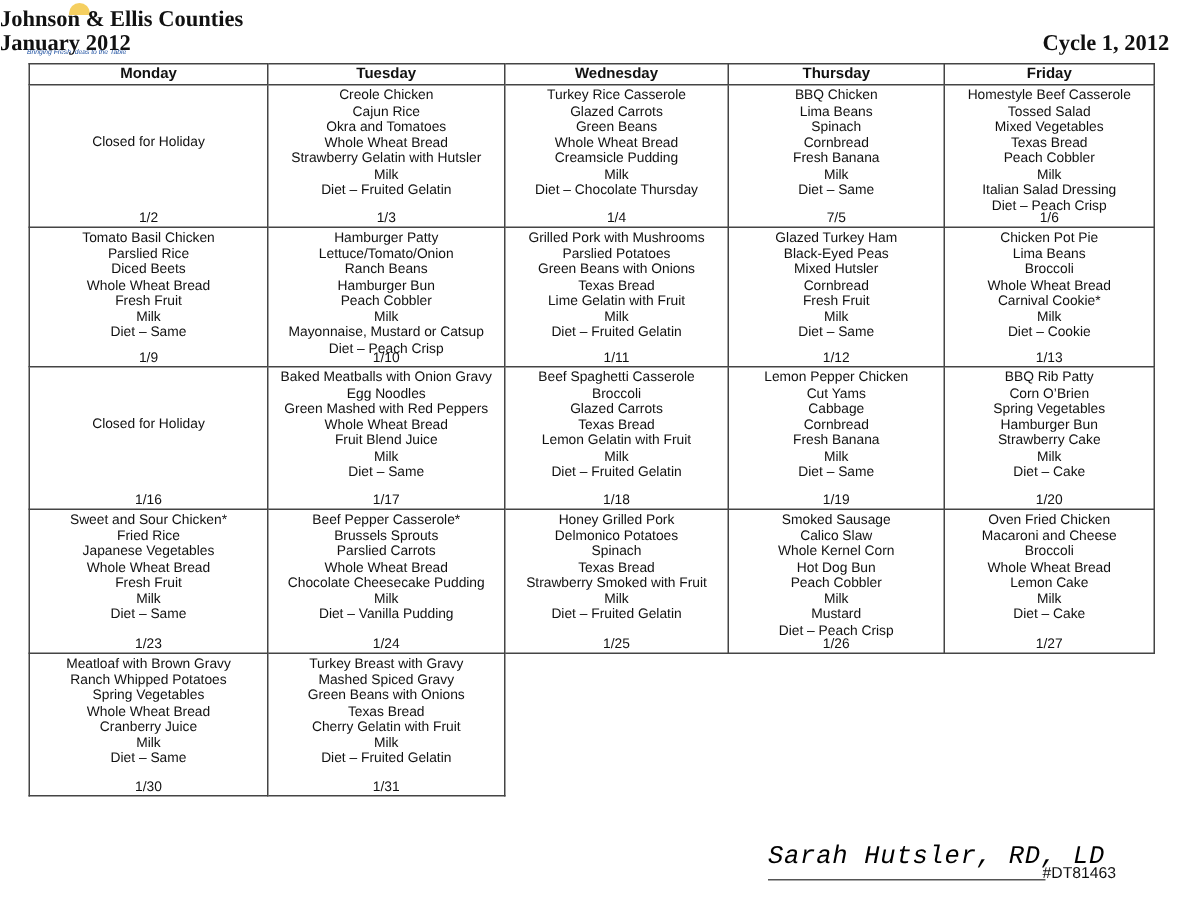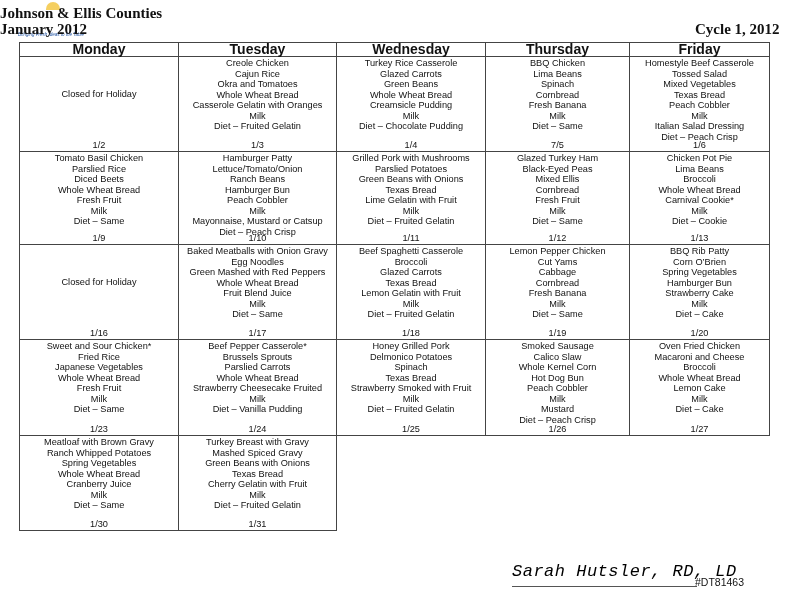--- a/index.html
+++ b/index.html
@@ -7,21 +7,21 @@
   .logo { position:absolute; left:12px; top:2px; width:108px; height:38px; }
   .logo .word { position:absolute; left:10px; top:3px; font-family:"Liberation Serif", serif; font-style:italic; font-weight:bold; font-size:30px; color:#1c4fa0; letter-spacing:-1px; }
   .logo .tag { position:absolute; left:6px; top:30px; font-size:4.5px; color:#1c4fa0; font-style:italic; white-space:nowrap; }
   .logo .sun { position:absolute; left:34px; top:0px; width:14px; height:8px; border-radius:14px 14px 0 0; background:#f3c744; opacity:.85; }
   .title { position:absolute; left:0; width:800px; text-align:left; font-family:"Liberation Serif", serif; font-weight:bold; font-size:15px; }
   .title1 { top:5px; }
   .title2 { top:21px; }
   .cycle { position:absolute; left:651px; top:21px; font-family:"Liberation Serif", serif; font-weight:bold; font-size:15px;margin-left:44px; }
   table.menu { position:absolute; left:19px; top:42px; border-collapse:collapse; table-layout:fixed; width:750px; }
   table.menu th, table.menu td { border:1px solid #444; text-align:center; padding:0; }
-  table.menu th { height:13px; font-size:14px; font-weight:bold; line-height:13px; }
+  table.menu th { height:13px; font-size:10px; font-weight:bold; line-height:13px; }
   table.menu td { vertical-align:top; position:relative; font-size:9.2px; line-height:10.5px; }
   table.menu td .items { padding-top:1px; }
   table.menu td .date { position:absolute; left:0; right:0; bottom:1px; }
   table.menu td.holiday .items { padding-top:32px; }
   tr.r1 td { height:94px; }
   tr.r2 td { height:92px; }
   tr.r3 td { height:94px; }
   tr.r4 td { height:95px; }
   tr.r5 td { height:94px; }
   td.empty { border:none !important; }
@@ -65,35 +65,35 @@
             <div>Closed for Holiday</div>
           </div>
           <div class="date">1/2</div>
         </td>
         <td>
           <div class="items">
             <div>Creole Chicken</div>
             <div>Cajun Rice</div>
             <div>Okra and Tomatoes</div>
             <div>Whole Wheat Bread</div>
-            <div>Casserole Gelatin with Oranges</div>
+            <div>Strawberry Gelatin with Hutsler</div>
             <div>Milk</div>
             <div>Diet – Fruited Gelatin</div>
           </div>
           <div class="date">1/3</div>
         </td>
         <td>
           <div class="items">
             <div>Turkey Rice Casserole</div>
             <div>Glazed Carrots</div>
             <div>Green Beans</div>
             <div>Whole Wheat Bread</div>
             <div>Creamsicle Pudding</div>
             <div>Milk</div>
-            <div>Diet – Chocolate Pudding</div>
+            <div>Diet – Chocolate Thursday</div>
           </div>
           <div class="date">1/4</div>
         </td>
         <td>
           <div class="items">
             <div>BBQ Chicken</div>
             <div>Lima Beans</div>
             <div>Spinach</div>
             <div>Cornbread</div>
             <div>Fresh Banana</div>
@@ -151,21 +151,21 @@
             <div>Lime Gelatin with Fruit</div>
             <div>Milk</div>
             <div>Diet – Fruited Gelatin</div>
           </div>
           <div class="date">1/11</div>
         </td>
         <td>
           <div class="items">
             <div>Glazed Turkey Ham</div>
             <div>Black-Eyed Peas</div>
-            <div>Mixed Ellis</div>
+            <div>Mixed Hutsler</div>
             <div>Cornbread</div>
             <div>Fresh Fruit</div>
             <div>Milk</div>
             <div>Diet – Same</div>
           </div>
           <div class="date">1/12</div>
         </td>
         <td>
           <div class="items">
             <div>Chicken Pot Pie</div>
@@ -247,21 +247,21 @@
             <div>Diet – Same</div>
           </div>
           <div class="date">1/23</div>
         </td>
         <td>
           <div class="items">
             <div>Beef Pepper Casserole*</div>
             <div>Brussels Sprouts</div>
             <div>Parslied Carrots</div>
             <div>Whole Wheat Bread</div>
-            <div>Strawberry Cheesecake Fruited</div>
+            <div>Chocolate Cheesecake Pudding</div>
             <div>Milk</div>
             <div>Diet – Vanilla Pudding</div>
           </div>
           <div class="date">1/24</div>
         </td>
         <td>
           <div class="items">
             <div>Honey Grilled Pork</div>
             <div>Delmonico Potatoes</div>
             <div>Spinach</div>

